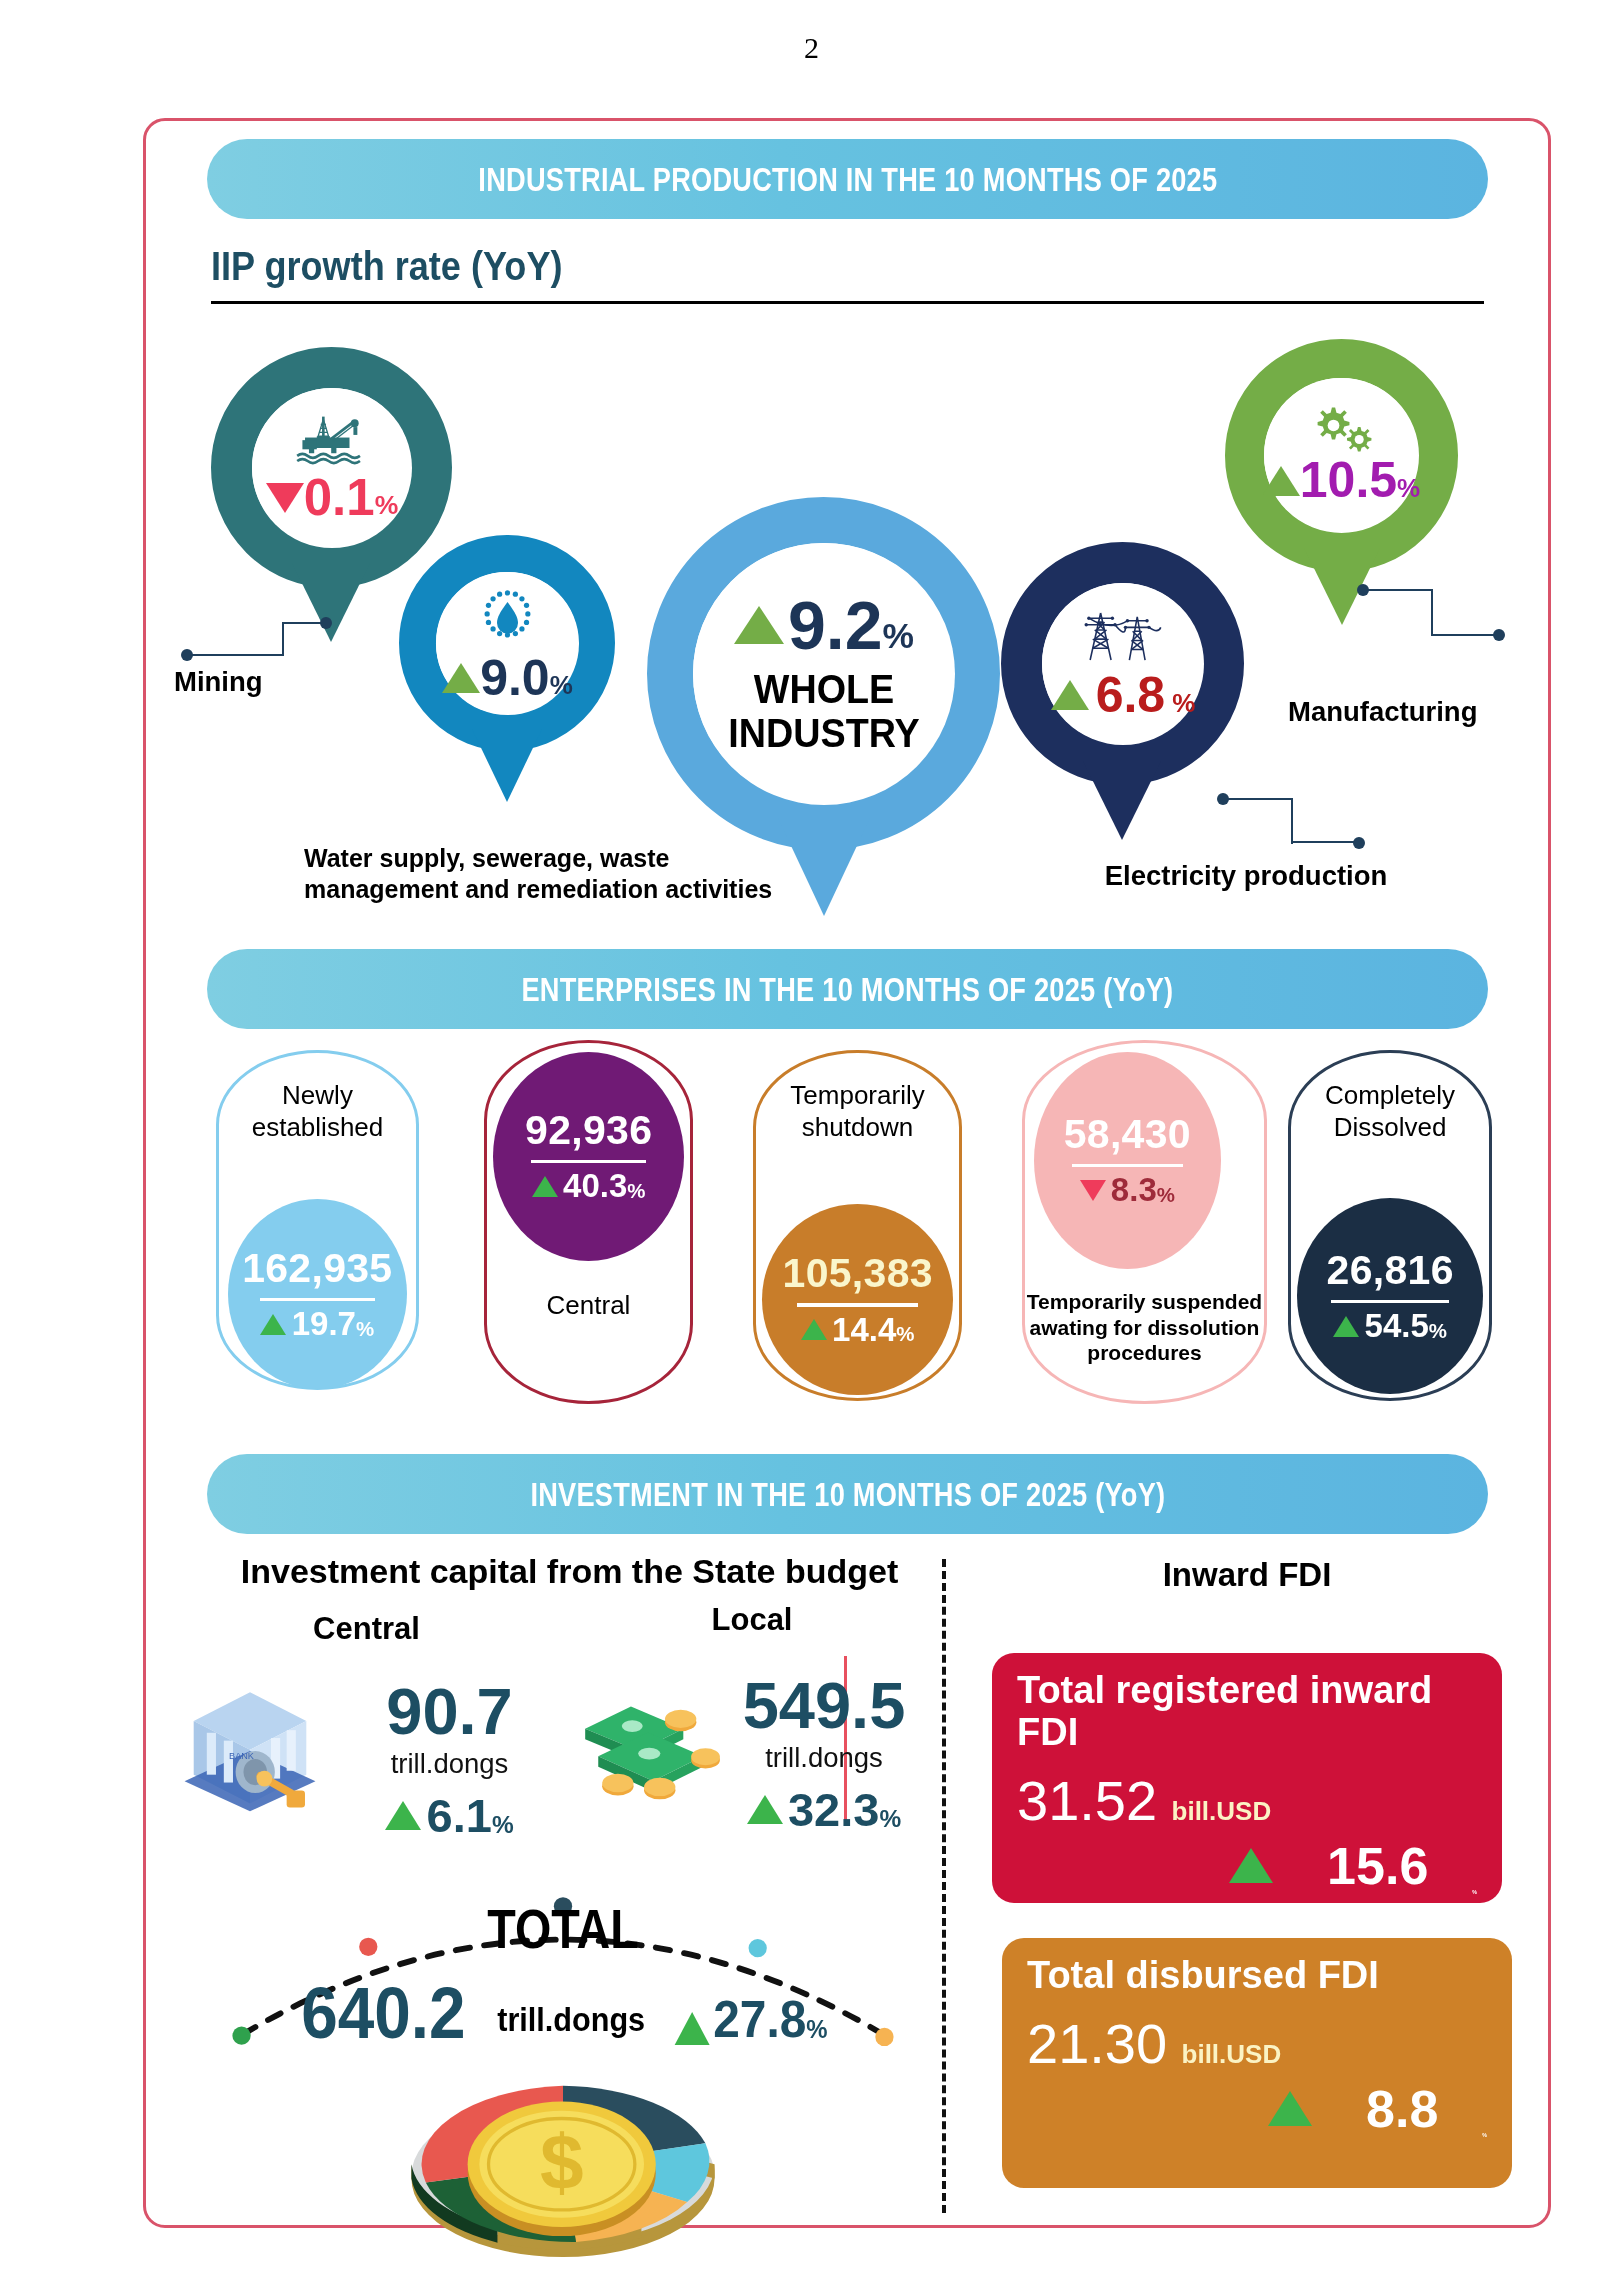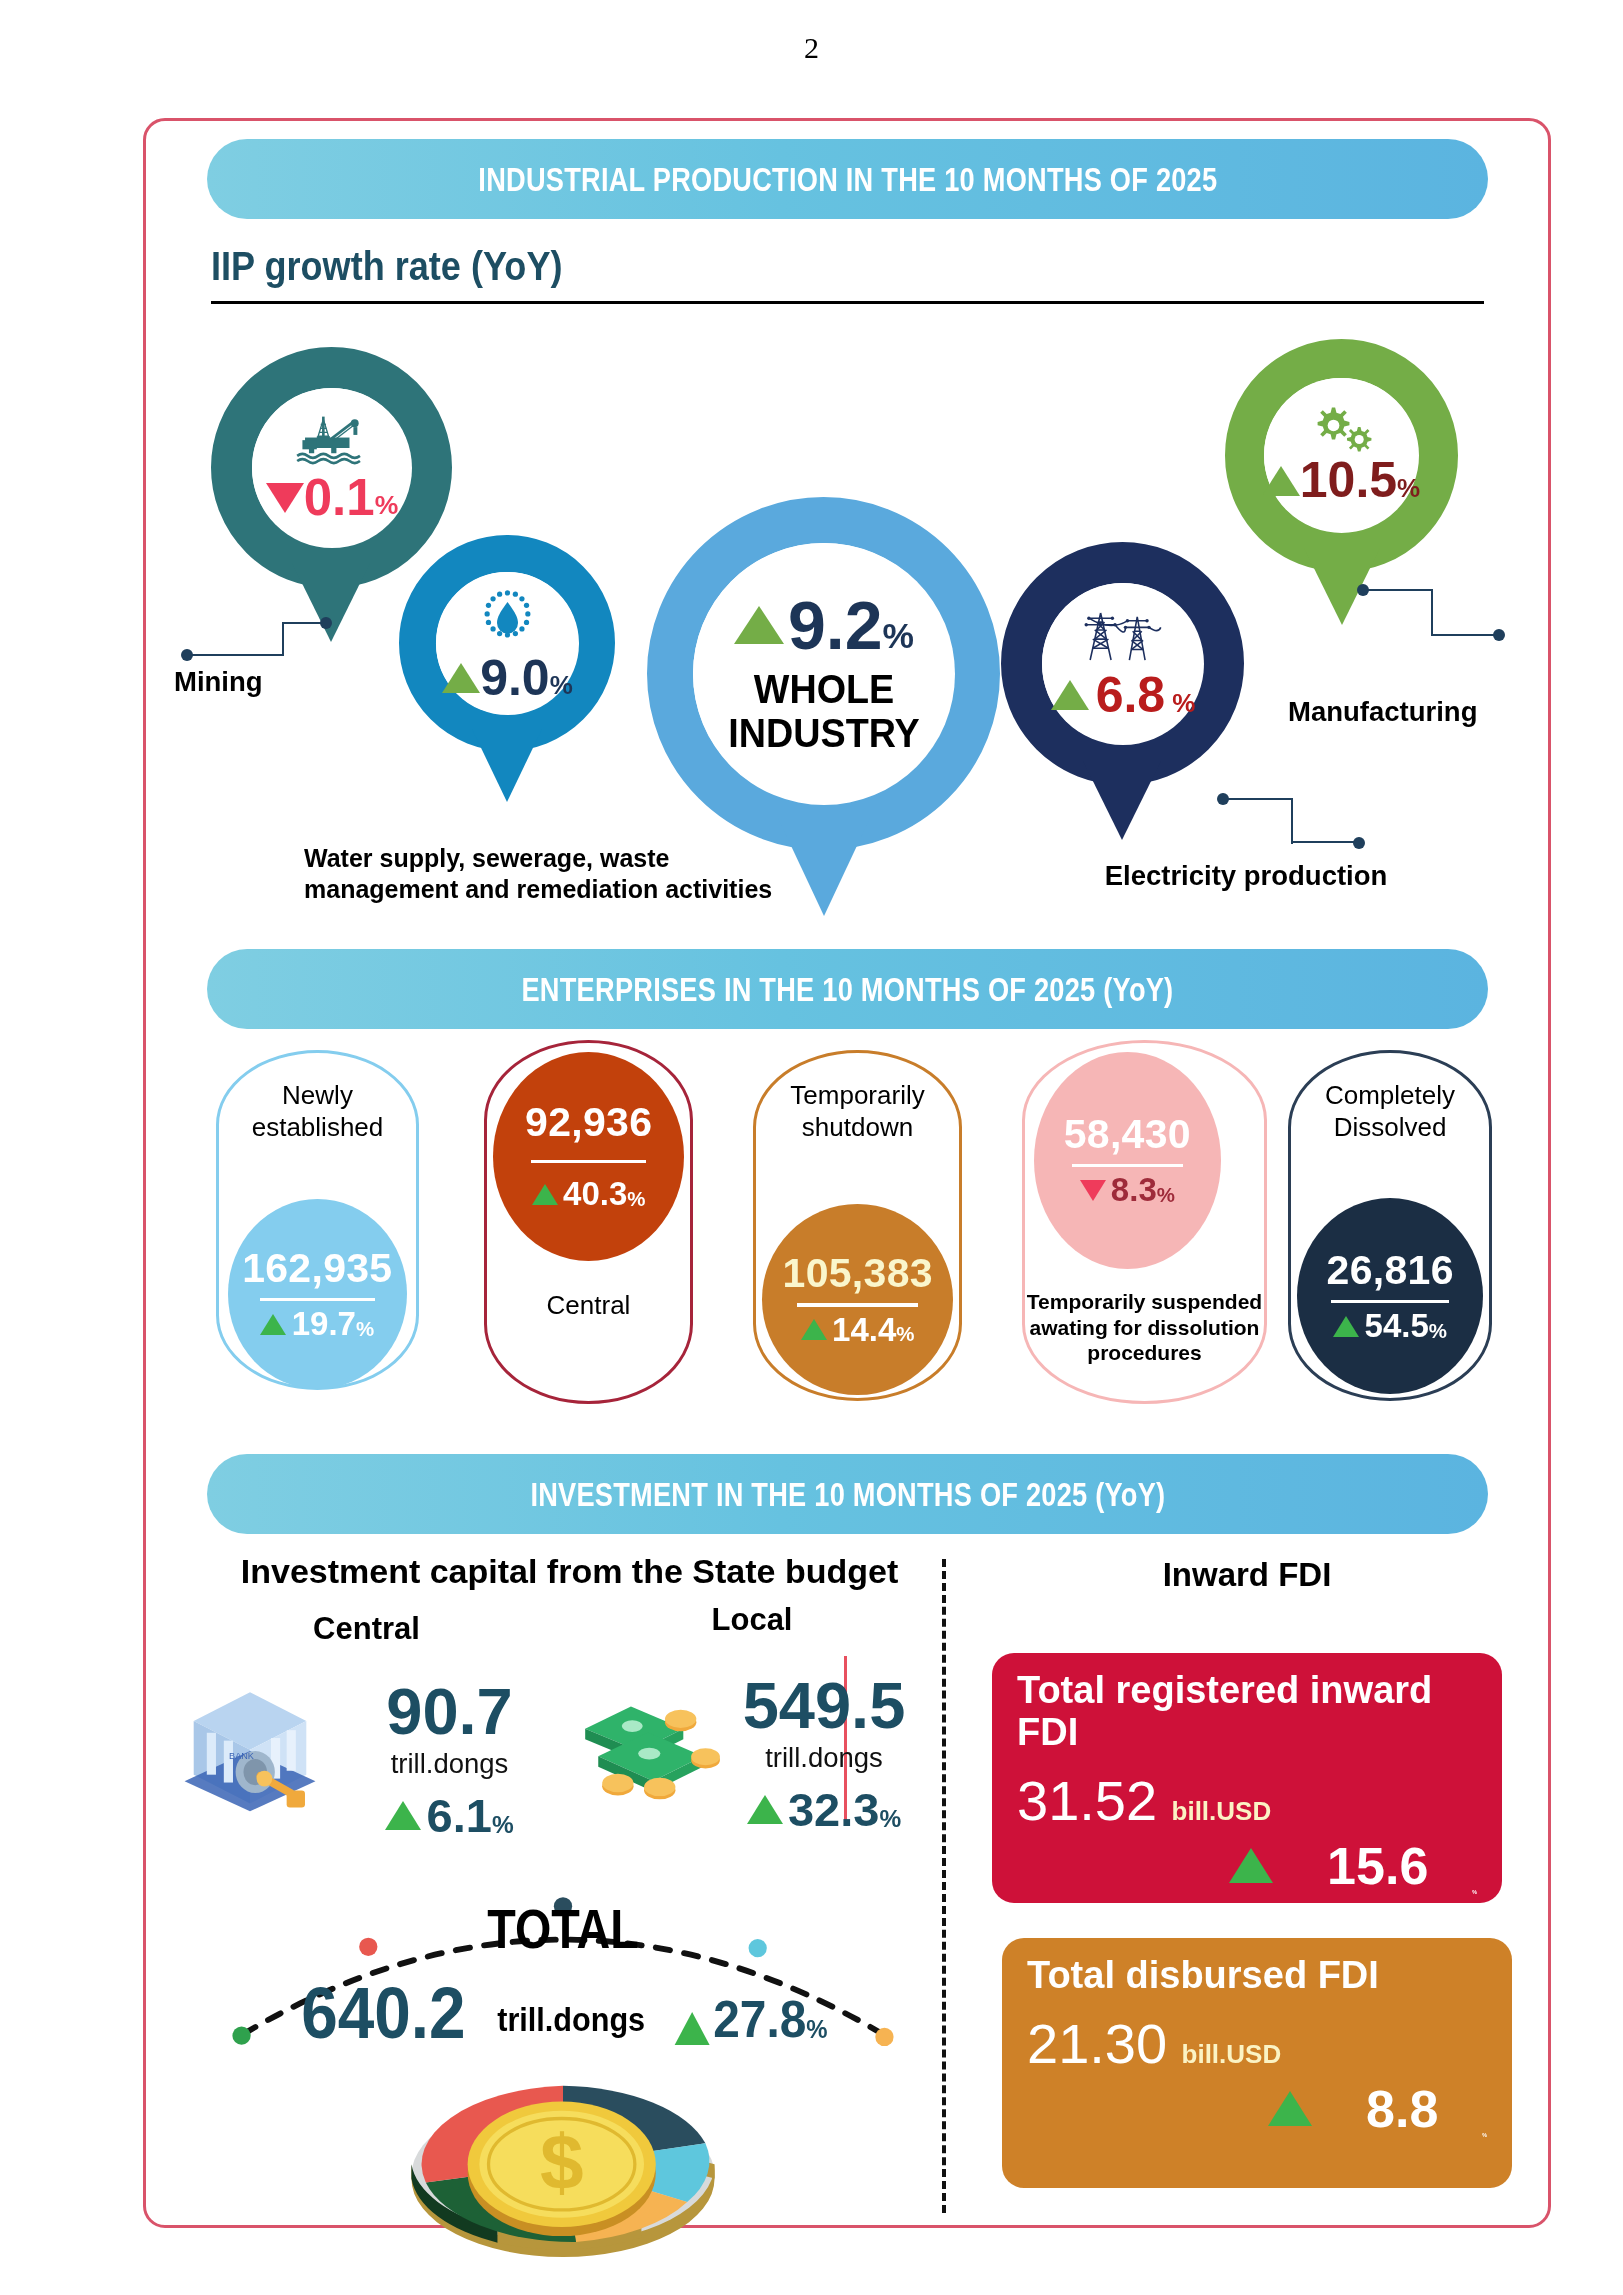--- a/index.html
+++ b/index.html
@@ -289,21 +289,21 @@
   <div class="tail" style="left:79px;top:209px;border-width:77px 38px 0 38px;border-color:#74ad47 transparent transparent transparent;"></div>
   <div class="inner" style="left:39px;top:39px;width:154px;height:154px;">
     <svg width="76" height="52" viewBox="0 0 116 80">
       <g fill="#74ad47">
         <path d="M44 4 l5 0 2 8 6 2 6-6 4 4 -6 6 2 6 8 2 0 5 -8 2 -2 6 6 6 -4 4 -6-6 -6 2 -2 8 -5 0 -2-8 -6-2 -6 6 -4-4 6-6 -2-6 -8-2 0-5 8-2 2-6 -6-6 4-4 6 6 6-2z"></path>
         <circle cx="46.5" cy="31.5" r="9" fill="#ffffff"></circle>
         <path d="M84 34 l4 0 1.6 6 4.6 1.6 4.6-4.6 3 3 -4.6 4.6 1.6 4.6 6 1.6 0 4 -6 1.6 -1.6 4.6 4.6 4.6 -3 3 -4.6-4.6 -4.6 1.6 -1.6 6 -4 0 -1.6-6 -4.6-1.6 -4.6 4.6 -3-3 4.6-4.6 -1.6-4.6 -6-1.6 0-4 6-1.6 1.6-4.6 -4.6-4.6 3-3 4.6 4.6 4.6-1.6z"></path>
         <circle cx="86" cy="53" r="7" fill="#ffffff"></circle>
       </g>
     </svg>
-    <div class="val" style="font-size:50px;color:#7f1d1d;margin-top:0;">
+    <div class="val" style="font-size:50px;color:#a21caf;margin-top:0;">
       <div class="tri up"></div>
       <span>10.5</span>
       <span class="pct">%</span>
     </div>
   </div>
 </div>
 <div class="conn" id="conn-manu" style="left:1357px;top:584px;width:170px;height:65px;">
   <div class="dot" style="left:0;top:0;"></div>
   <div class="seg" style="left:5.2px;top:4.6px;width:71px;height:2px;"></div>
   <div class="seg" style="left:74px;top:4.6px;width:2px;height:47px;"></div>
@@ -326,21 +326,21 @@
     <div class="bpct" style="color:#ffffff;">
       <div class="tri-s up"></div>
       <span>19.7</span>
       <span class="pct-s">%</span>
     </div>
   </div>
 </div>
 
 <div class="cap" style="left:484px;top:1040px;width:209px;height:364px;">
   <div class="shell" style="border:3.3px solid #a6243a;"></div>
-  <div class="bubble" style="left:9.2px;top:11.8px;width:191px;height:209px;background:#c2410c;gap:8px;">
+  <div class="bubble" style="left:9.2px;top:11.8px;width:191px;height:209px;background:#701a75;">
     <div class="bnum" style="color:#ffffff;">92,936</div>
     <div class="bline" style="width:115px;"></div>
     <div class="bpct" style="color:#ffffff;">
       <div class="tri-s up"></div>
       <span>40.3</span>
       <span class="pct-s">%</span>
     </div>
   </div>
   <div class="caption" style="top:250px;font-weight:normal;white-space:pre-line;">Central</div>
 </div>

